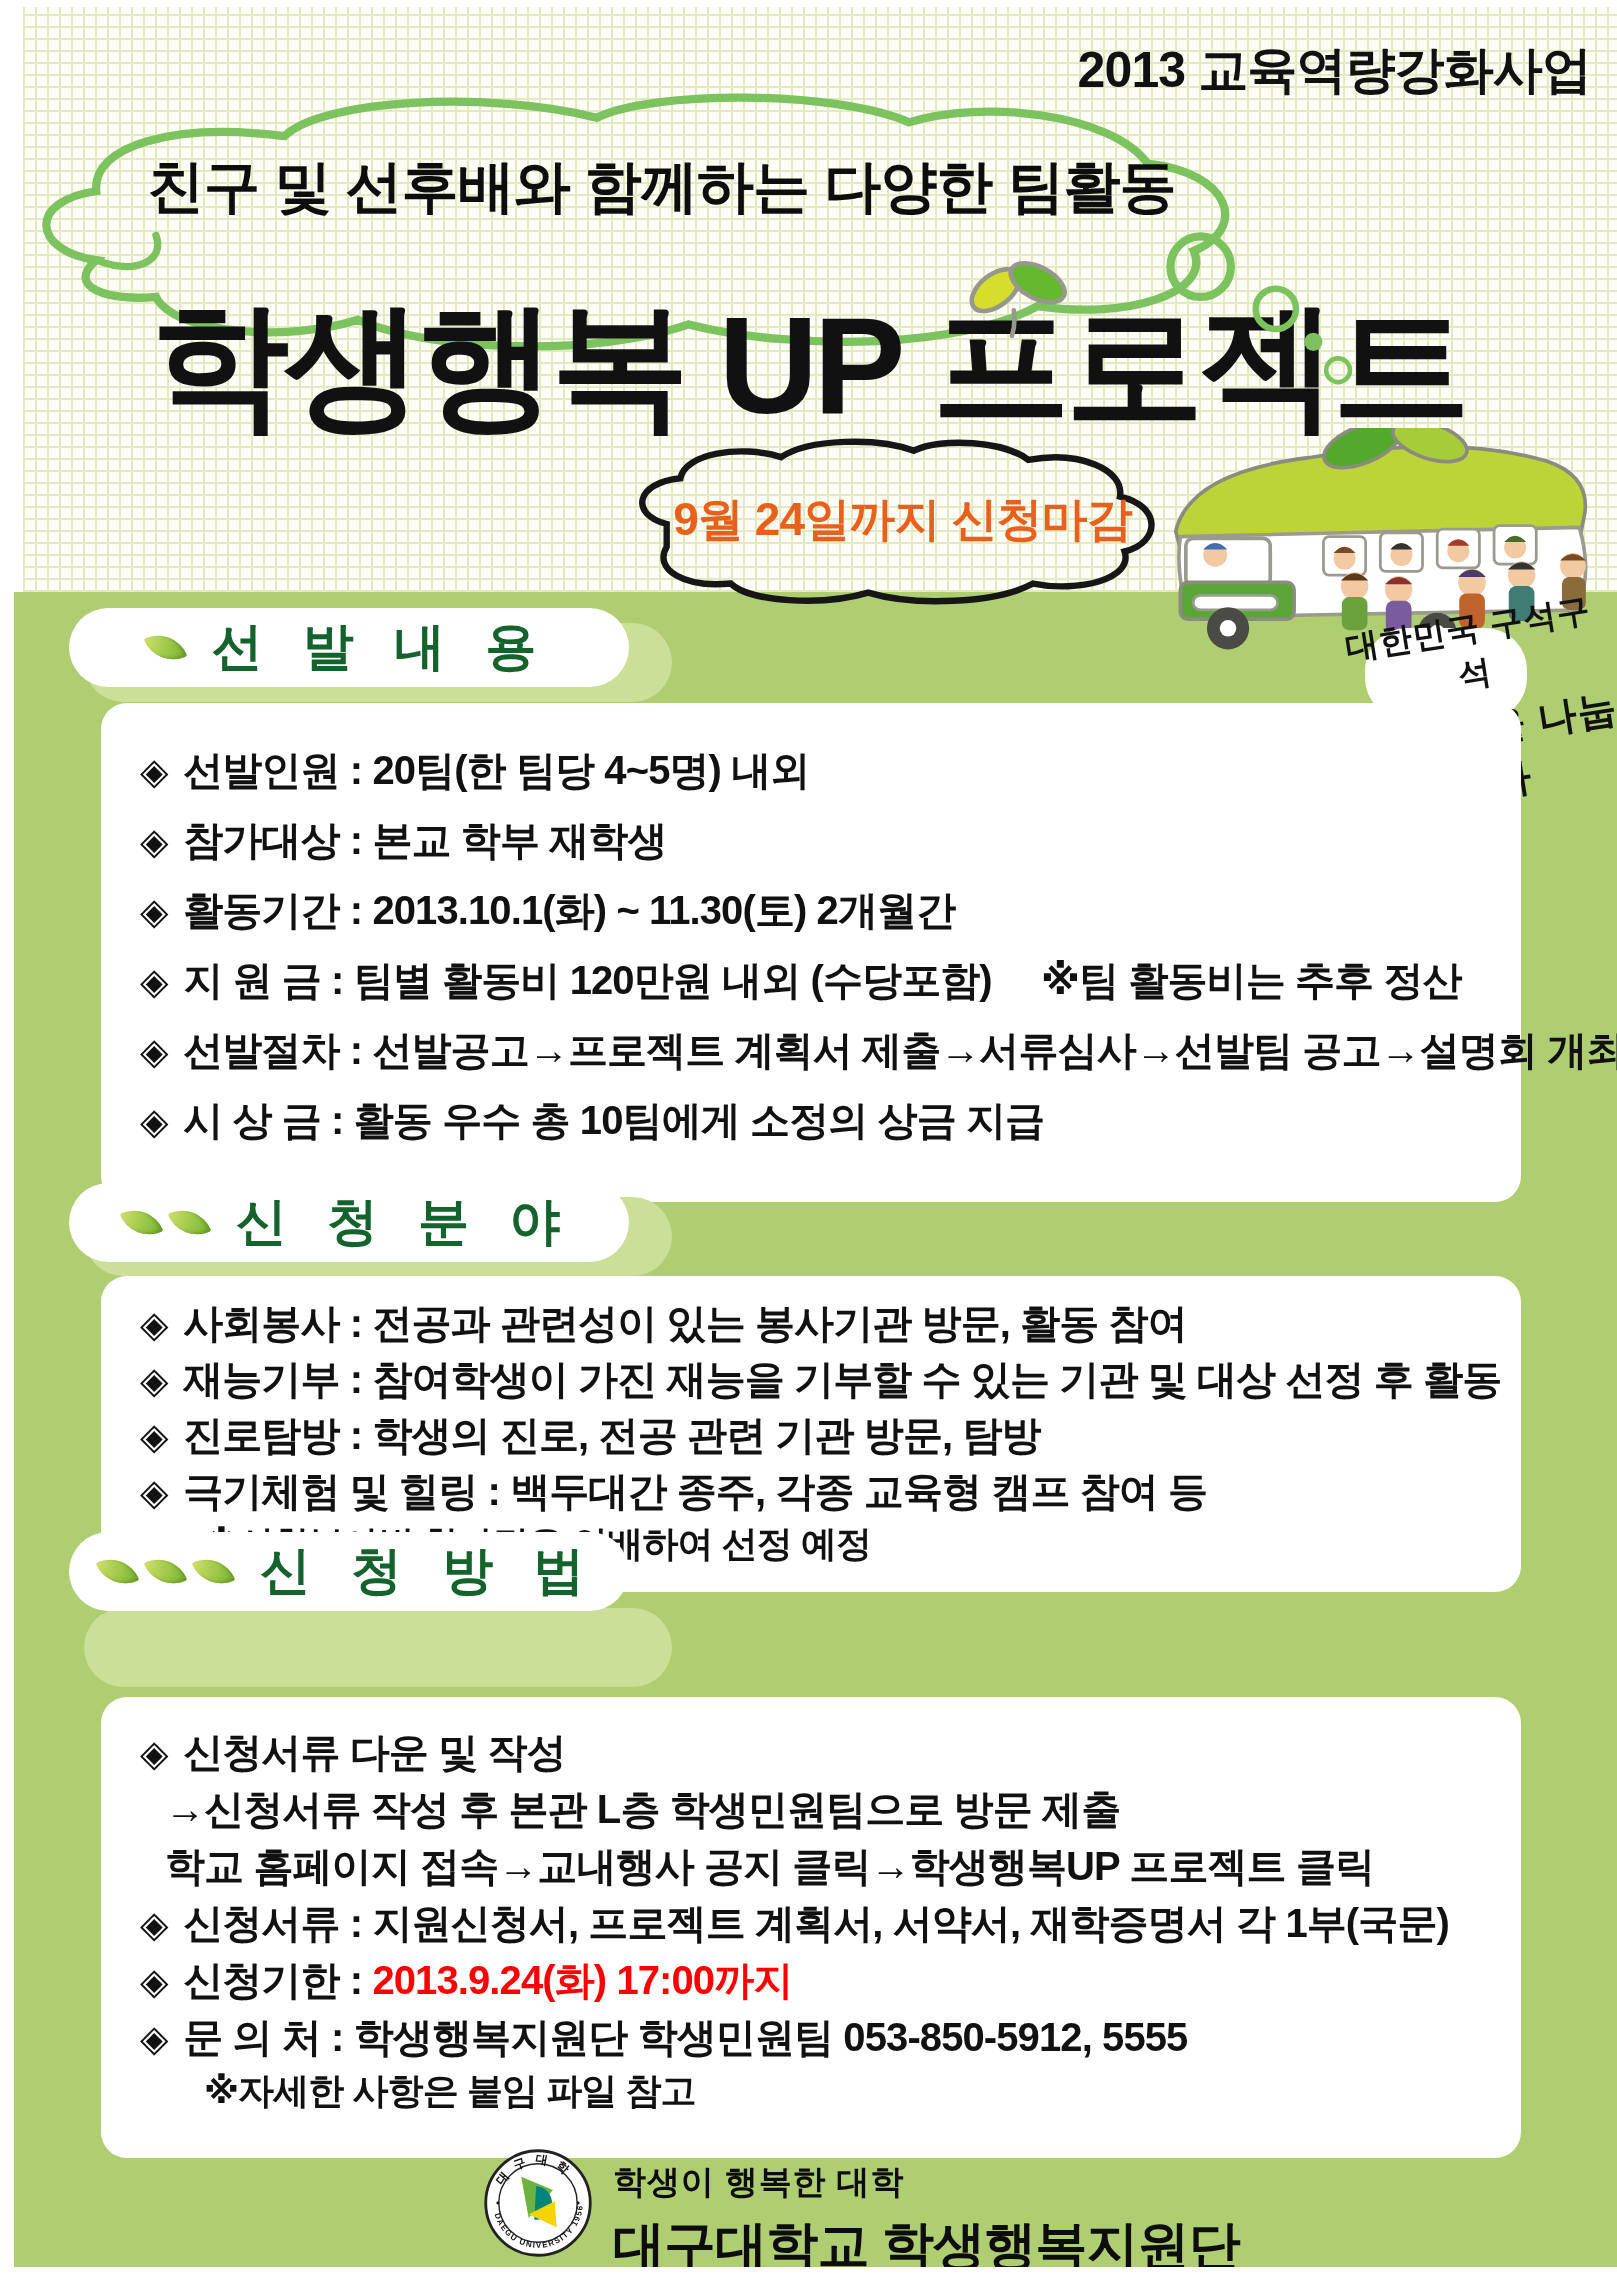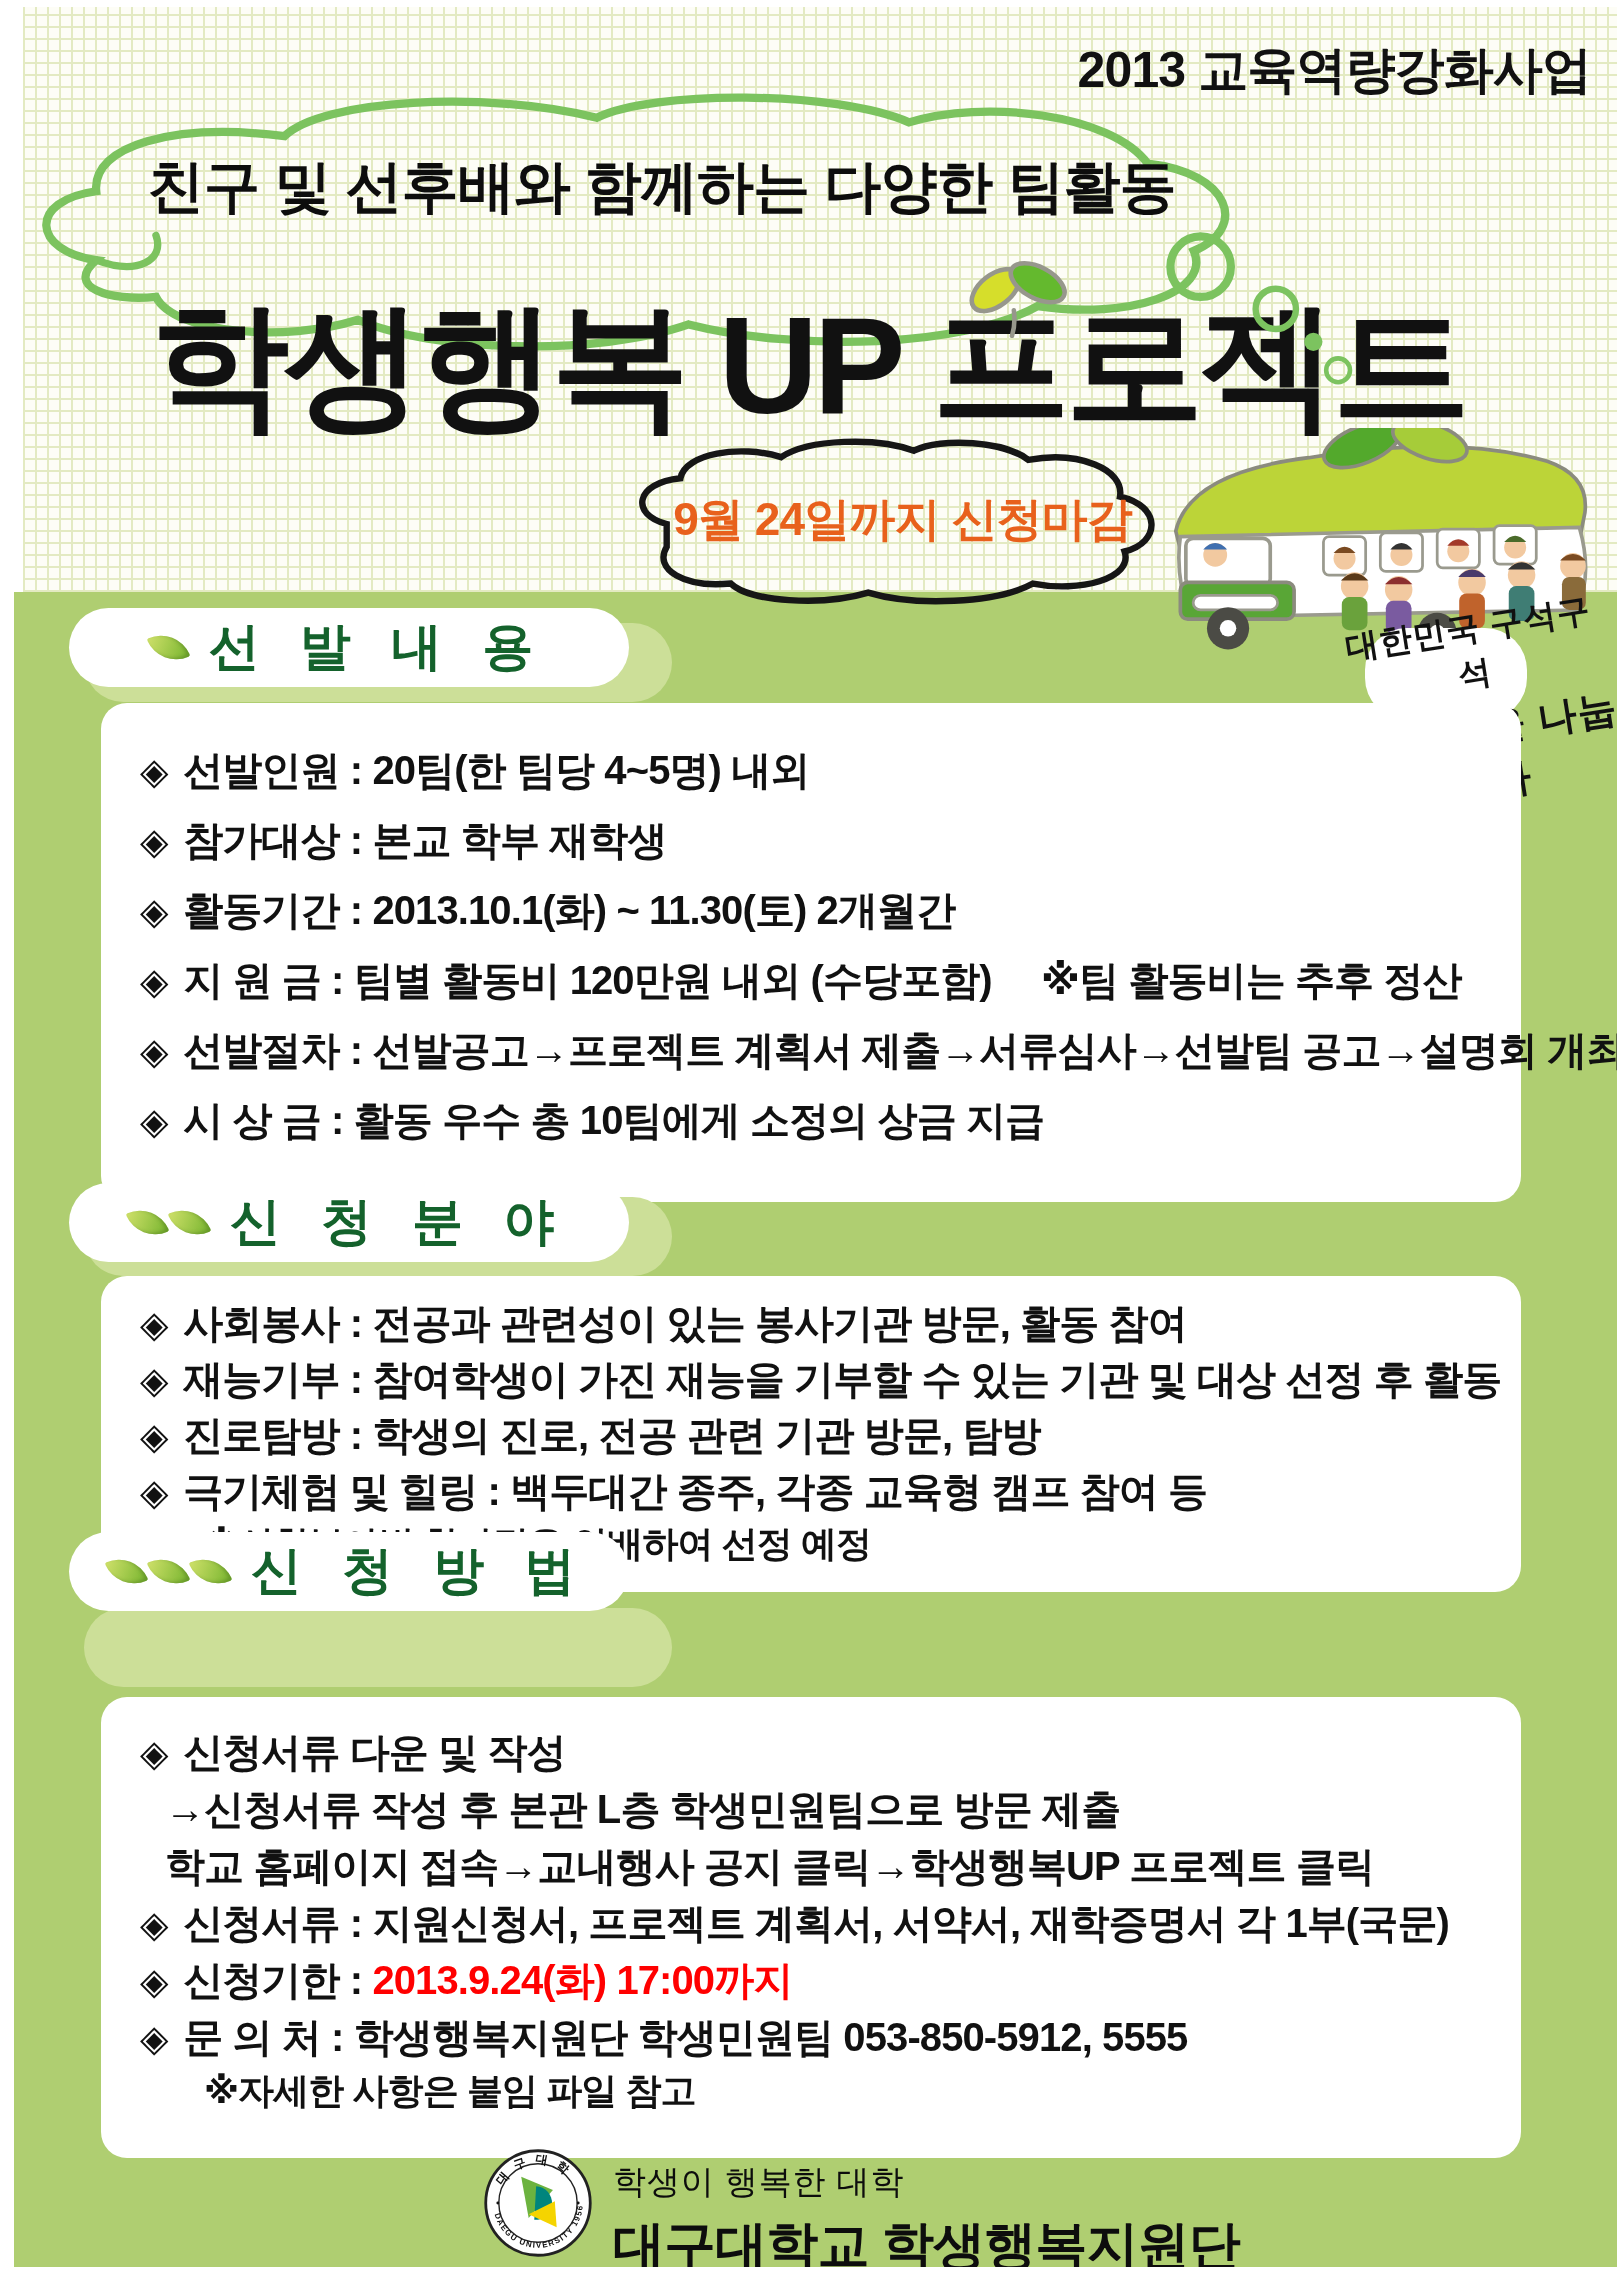--- a/index.html
+++ b/index.html
@@ -34,21 +34,21 @@
   .bus-svg{position:absolute;left:1162px;top:428px;width:455px;height:230px;}
 
   .caption-blob{position:absolute;left:1365px;top:628px;width:162px;height:92px;background:#ffffff;border-radius:42px;}
   .bus-caption{position:absolute;left:1343px;top:606px;width:275px;transform:rotate(-9deg);text-align:center;color:#111;}
   .bus-caption .l1{font-size:33px;font-weight:800;letter-spacing:0.9px;}
   .bus-caption .l2{font-size:39px;font-weight:800;letter-spacing:0.9px;margin-top:5.5px;}
 
   
   .hdr-shadow{position:absolute;width:588px;height:79px;background:#ccdf98;border-radius:41px;}
   .hdr-pill{position:absolute;left:69px;width:560px;height:79px;background:#ffffff;border-radius:41px;
-    display:flex;align-items:center;justify-content:center;}
+    display:flex;align-items:center;justify-content:center;gap:6px;}
   .hdr-title{font-size:51px;font-weight:900;color:#14622c;letter-spacing:13px;margin-left:14.7px;}
   .leaf{width:33px;height:33px;background:linear-gradient(135deg,#cfe06a,#76b42e);
     border-radius:6% 95% 6% 95%;transform:rotate(-24deg);display:inline-block;margin-right:9.2px;
     box-shadow:inset -2.8px -2.8px 3.7px rgba(80,120,30,.45);}
 
   
   .cbox{position:absolute;left:101px;width:1420px;background:#ffffff;border-radius:26px;color:#111;}
   .row{display:flex;align-items:baseline;padding-left:39px;}
   .row .bullet{font-size:37px;font-weight:700;margin-right:14.7px;flex:0 0 auto;}
   .row .rtext{font-size:40px;font-weight:700;letter-spacing:-0.9px;white-space:nowrap;}
@@ -60,21 +60,21 @@
   .box1{top:703px;height:459px;padding-top:40px;}
   .box1 .row{height:70px;}
   .box2{top:1276px;height:296px;padding-top:20px;}
   .box2 .row{height:56px;}
   .box3{top:1697px;height:433px;padding-top:27.5px;}
   .box3 .row{height:57px;}
 
   
   .seal-svg{position:absolute;left:482px;top:2147px;width:112px;height:112px;}
   .footer-text{position:absolute;left:613px;top:2160px;color:#0d0d0d;}
-  .footer-slogan{font-size:33px;font-weight:400;letter-spacing:0.9px;}
+  .footer-slogan{font-size:33px;font-weight:700;letter-spacing:0.9px;}
   .footer-org{font-size:52px;font-weight:900;letter-spacing:-0.9px;margin-top:5.5px;}
   .bottom-strip{position:absolute;left:0;bottom:0;width:100%;height:11px;background:#ffffff;}
 </style>
 </head>
 <body>
 
 <div class="poster">
 
   <div class="checker"></div>
   <div class="green-bg"></div>

